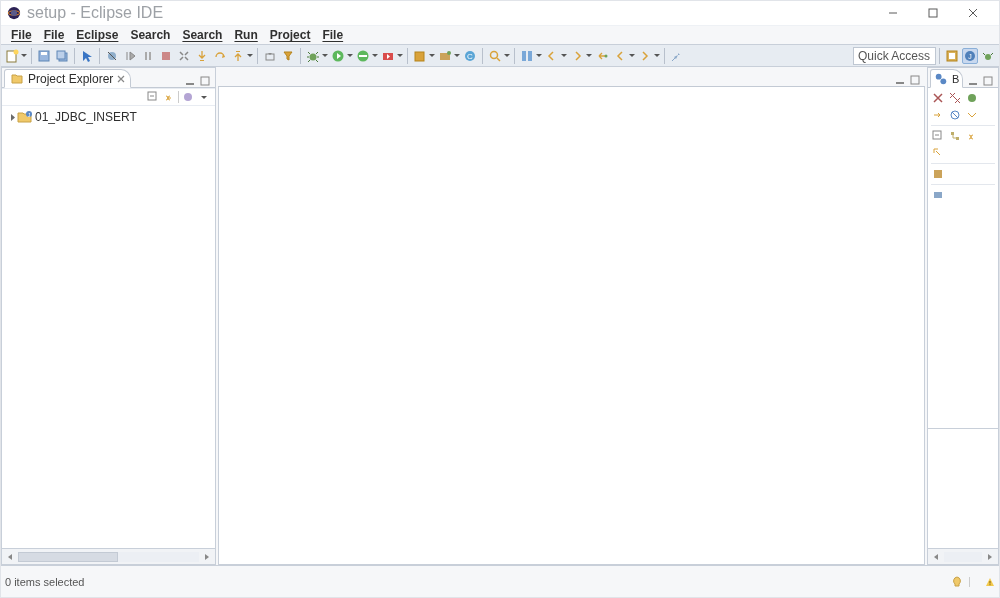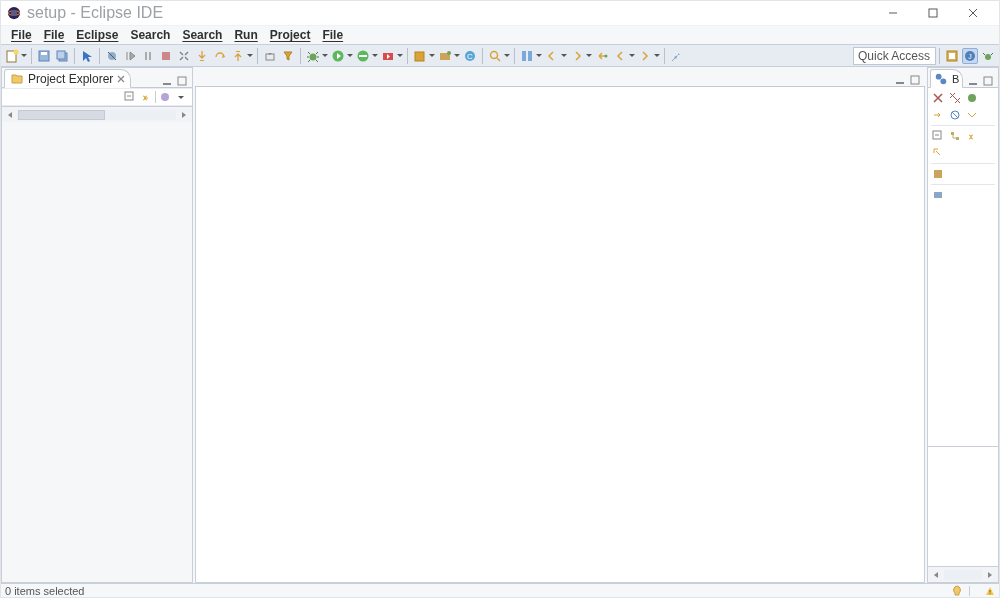--- a/index.html
+++ b/index.html
@@ -97,21 +97,21 @@
     background: var(--bg);
     overflow: hidden;
   }
   
   .panel {
     border: 1px solid var(--border);
     background: var(--bg);
     display: flex;
     flex-direction: column;
   }
-  .left-panel { width: 192px; }
+  .left-panel { width: 215px; }
   .tabstrip {
     height: 20px;
     display: flex;
     align-items: flex-end;
     background: var(--bg);
     border-bottom: 1px solid var(--tab-border);
     position: relative;
   }
   .tab {
     height: 19px;
@@ -198,21 +198,21 @@
     align-content: flex-start;
   }
   .right-panel .mini { width: 14px; height: 14px; cursor:pointer;}
   .right-panel .thumb-area {
     height: 120px;
     background: #fff;
     border-top: 1px solid var(--border);
   }
   
   .statusbar {
-    height: 14px;
+    height: 32px;
     border-top: 1px solid var(--border);
     background: var(--bg);
     display: flex;
     align-items: center;
     padding: 0 4px;
     font-size: 11px;
     color: #555;
   }
   .statusbar .right { margin-left: auto; display: flex; gap: 6px; align-items: center;}
 </style>
@@ -557,20 +557,33 @@
           <path d="M5 8 h4" stroke="#d9a23a"></path>
         </svg>
       <div style="width:1px;height:12px;background:#ccc;"></div>
       <svg class="ptbtn" viewBox="0 0 14 14">
           <circle cx="7" cy="7" r="4" fill="#b4a5d4"></circle>
         </svg>
       <svg class="ptbtn" viewBox="0 0 14 14">
           <path d="M4 6 l3 3 l3 -3" fill="#555"></path>
         </svg>
     </div>
+    <div class="tree">
+      <div class="tree-row">
+        <svg width="9" height="9" viewBox="0 0 9 9">
+            <path d="M3 1 l4 3.5 l-4 3.5 z" fill="#6b6b6b"></path>
+          </svg>
+        <svg width="16" height="14" viewBox="0 0 16 14">
+            <path d="M1 3 h5 l1 1 h7 v8 h-13 z" fill="#f0c96a" stroke="#c8a147"></path>
+            <circle cx="12" cy="4" r="3" fill="#5a88c5"></circle>
+            <text x="12" y="6.5" font-size="5" text-anchor="middle" fill="#fff">J</text>
+          </svg>
+        <span class="name">01_JDBC_INSERT</span>
+      </div>
+    </div>
     <div class="scroll-h">
       <div class="arrow">
           <svg width="8" height="8" viewBox="0 0 8 8">
             <path d="M6 1 l-4 3 l4 3 z" fill="#888"></path>
           </svg>
         </div>
       <div class="track">
           <div class="thumb"></div>
         </div>
       <div class="arrow">

